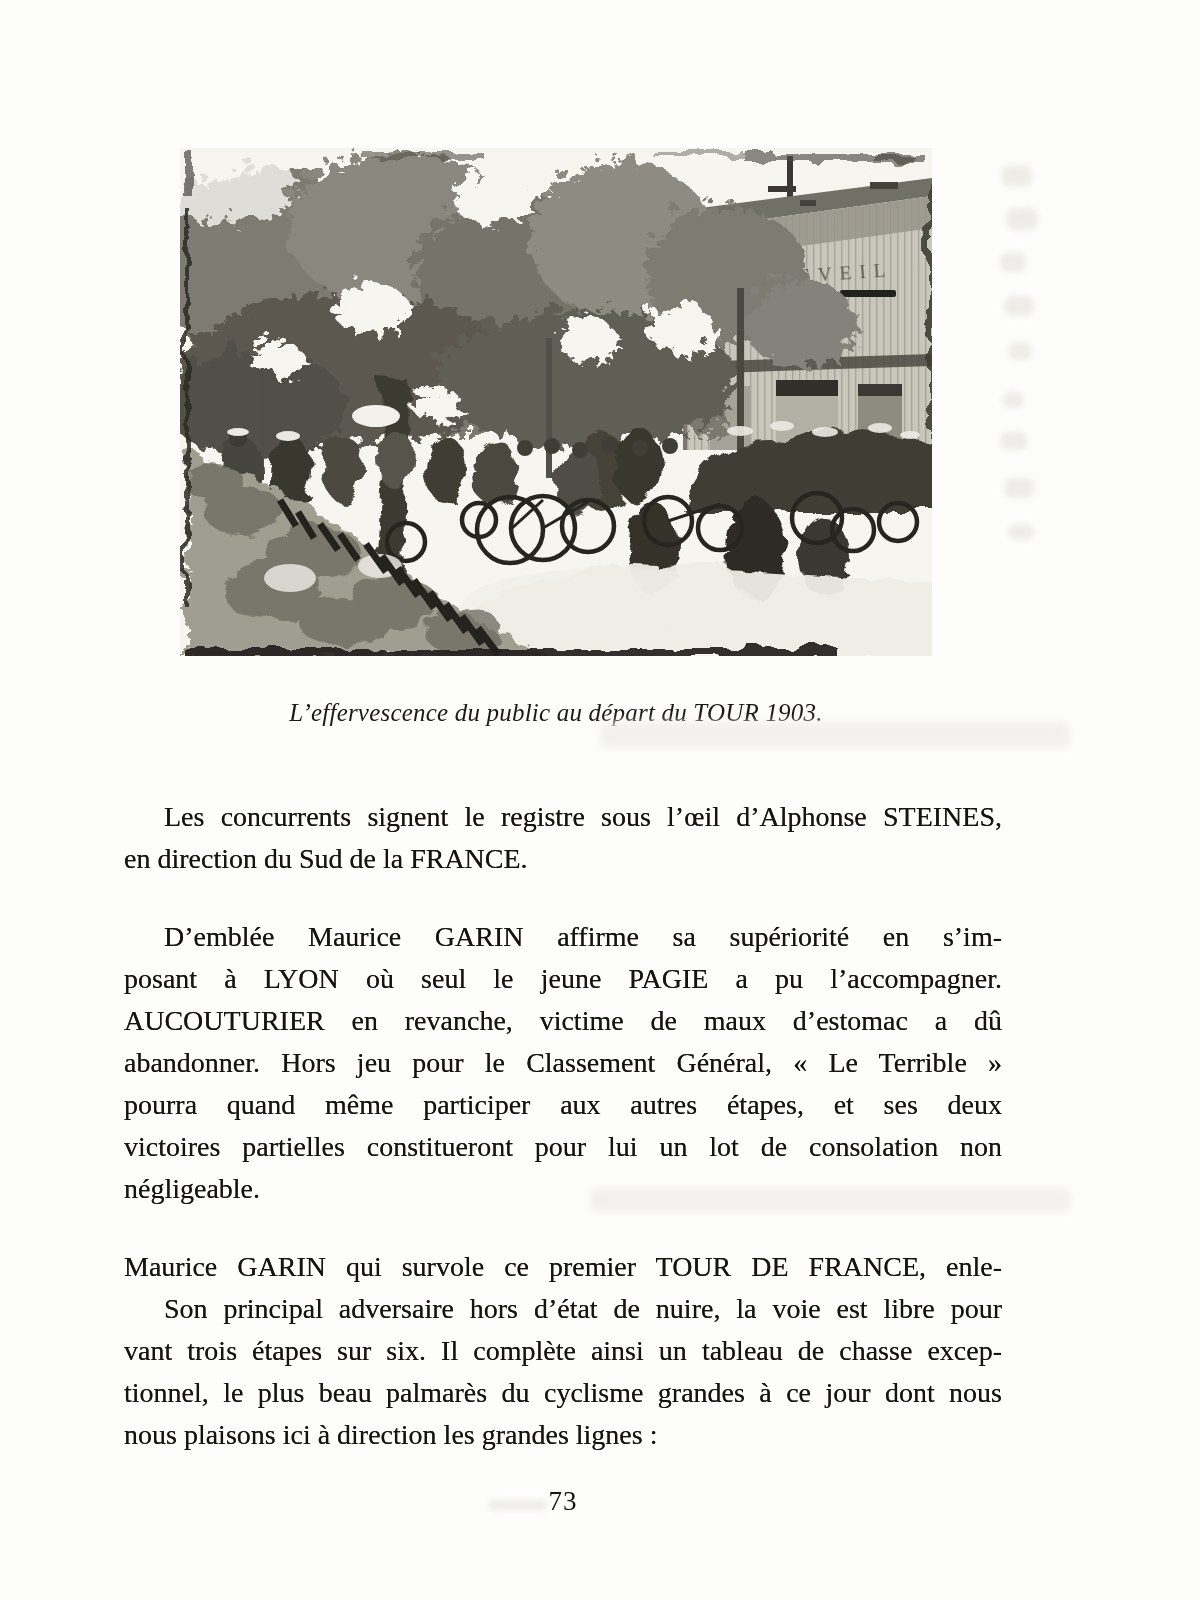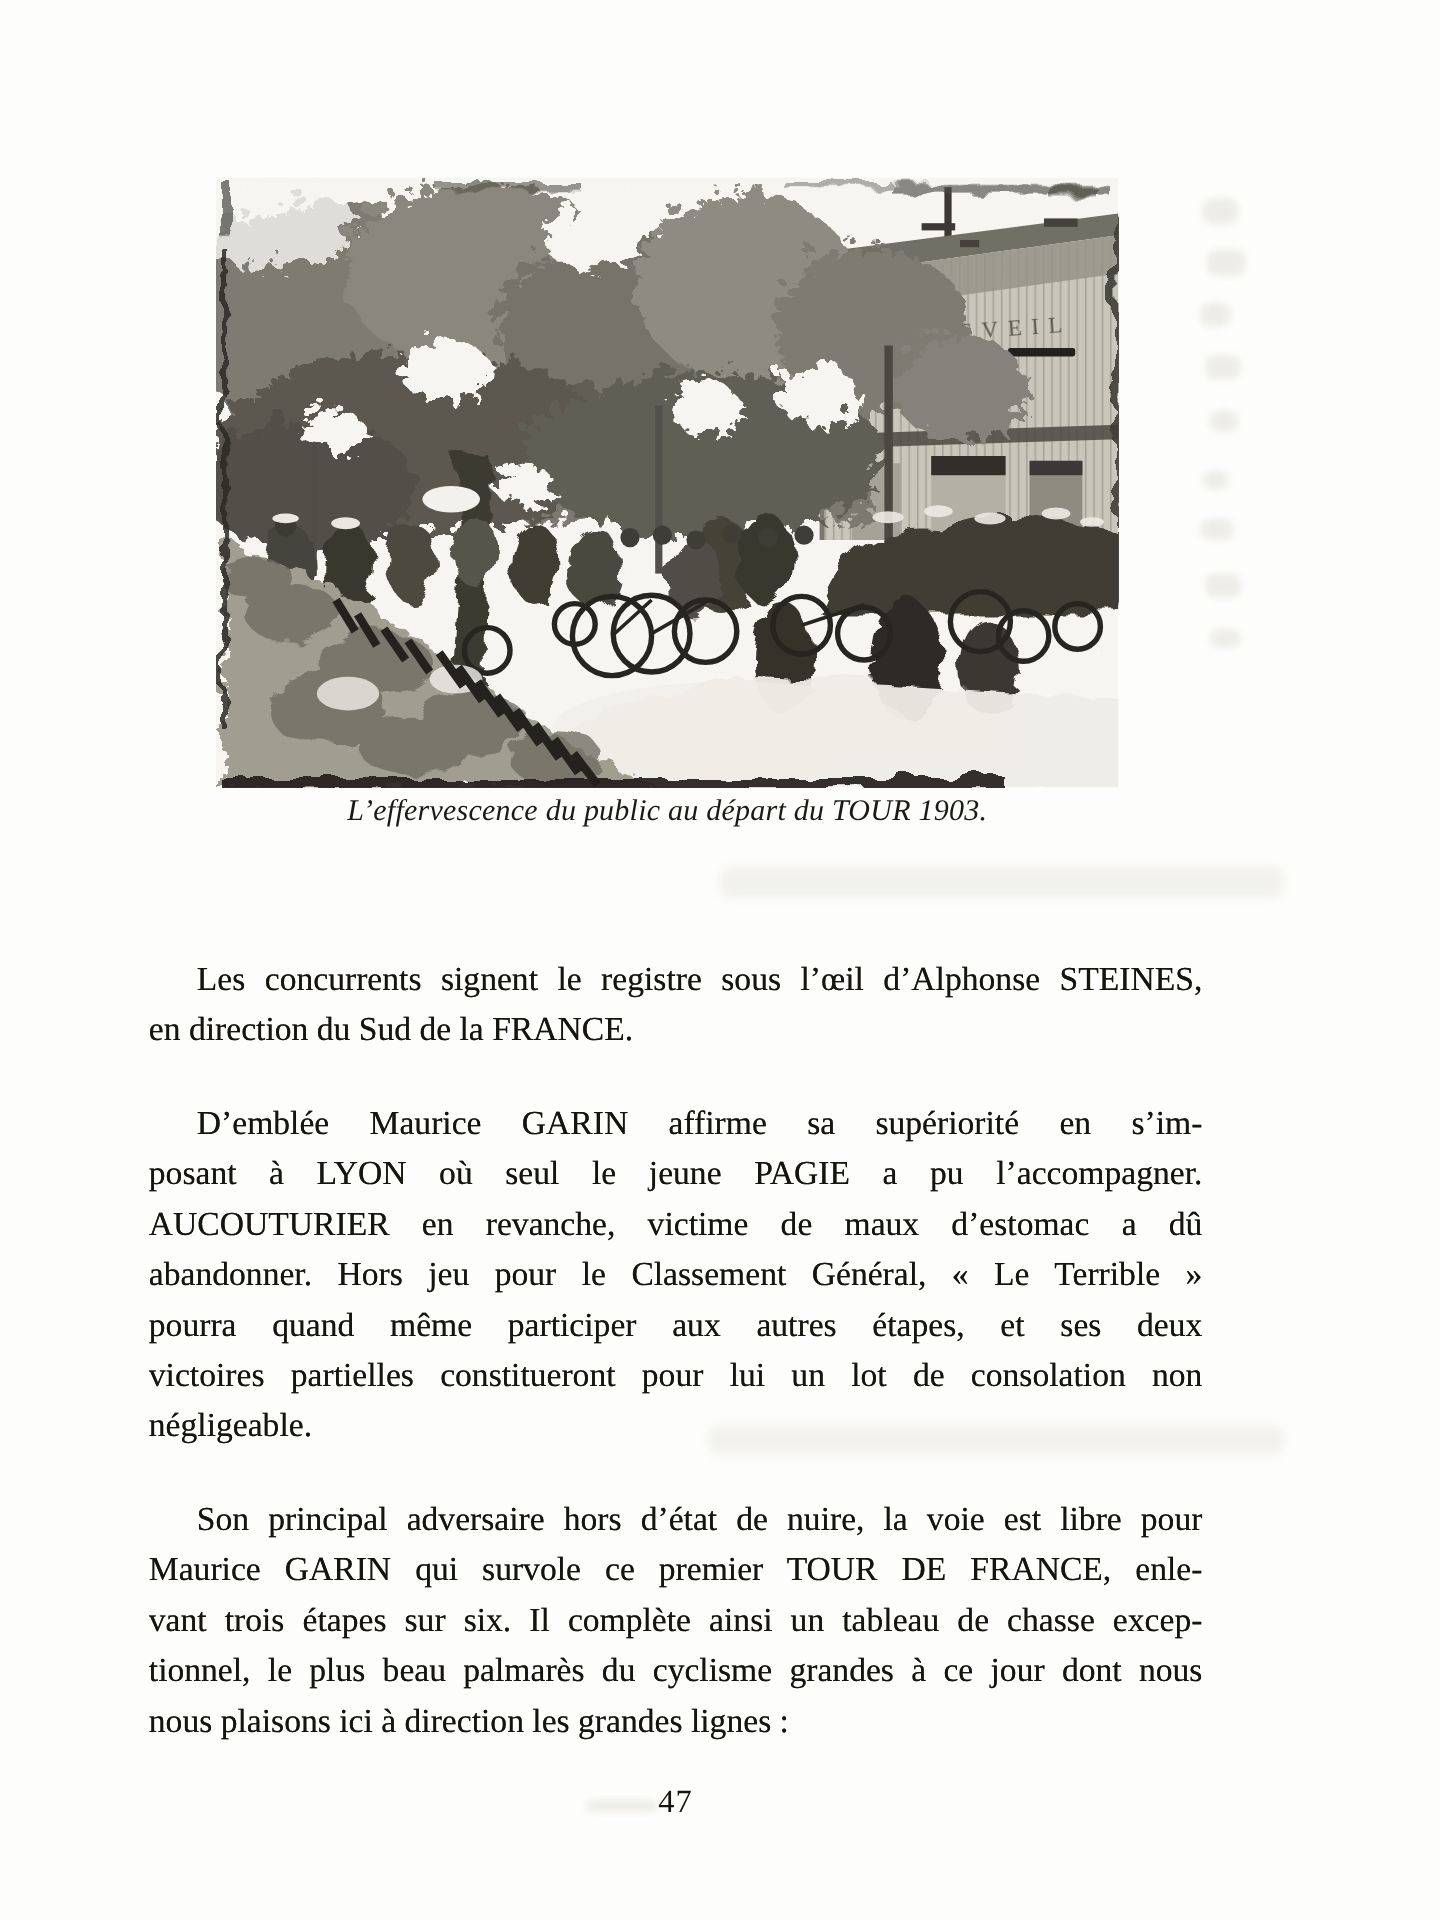--- a/index.html
+++ b/index.html
@@ -5,21 +5,21 @@
   html,body{margin:0;padding:0;}
   body{
     width:1200px;height:1600px;position:relative;
     background:#fdfdfb;
     font-family:"Liberation Serif","DejaVu Serif",serif;
     color:#16140f;overflow:hidden;
   }
   .photo-frame{position:absolute;left:180px;top:148px;width:752px;height:508px;}
   .photo-frame svg{display:block;width:752px;height:508px;}
   .caption{
-    position:absolute;left:180px;top:662px;width:752px;
+    position:absolute;left:180px;top:699px;width:752px;
     text-align:center;font-style:italic;font-size:25px;letter-spacing:.2px;color:#1c1a16;
   }
   .textblock{position:absolute;left:124px;top:796px;width:878px;font-size:28px;}
   .para{margin:0;}
   .para + .para{margin-top:36px;}
   .line{
     text-align:justify;text-align-last:justify;
     line-height:42px;height:42px;overflow:hidden;
     text-shadow:0 0 .5px rgba(22,20,15,.8);
   }
@@ -231,23 +231,23 @@
     <div class="para">
       <div class="line first">D’emblée Maurice GARIN affirme sa supériorité en s’im-</div>
       <div class="line">posant à LYON où seul le jeune PAGIE a pu l’accompagner.</div>
       <div class="line">AUCOUTURIER en revanche, victime de maux d’estomac a dû</div>
       <div class="line">abandonner. Hors jeu pour le Classement Général, « Le Terrible »</div>
       <div class="line">pourra quand même participer aux autres étapes, et ses deux</div>
       <div class="line">victoires partielles constitueront pour lui un lot de consolation non</div>
       <div class="line last">négligeable.</div>
     </div>
     <div class="para">
+      <div class="line">Maurice GARIN qui survole ce premier TOUR DE FRANCE, enle-</div>
       <div class="line first">Son principal adversaire hors d’état de nuire, la voie est libre pour</div>
-      <div class="line">Maurice GARIN qui survole ce premier TOUR DE FRANCE, enle-</div>
       <div class="line">vant trois étapes sur six. Il complète ainsi un tableau de chasse excep-</div>
       <div class="line">tionnel, le plus beau palmarès du cyclisme grandes à ce jour dont nous</div>
       <div class="line last">nous plaisons ici à direction les grandes lignes :</div>
     </div>
   </div>
 
-  <div class="pageno">47</div>
+  <div class="pageno">73</div>
 
 </div>
 
 </body></html>

